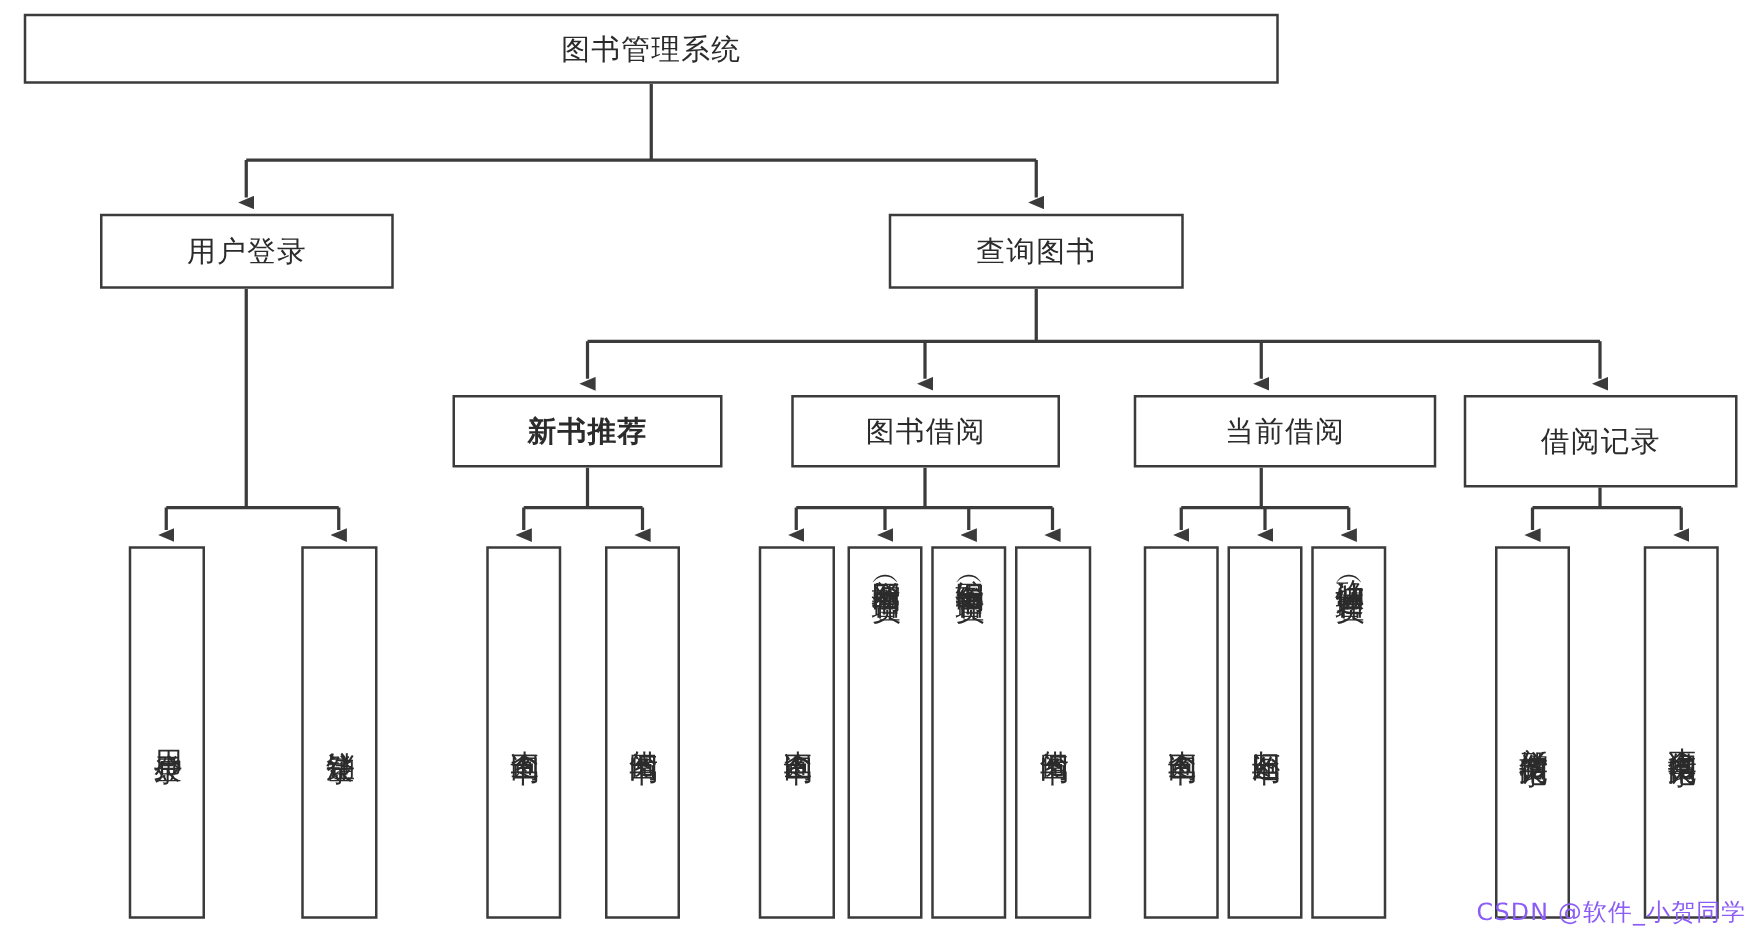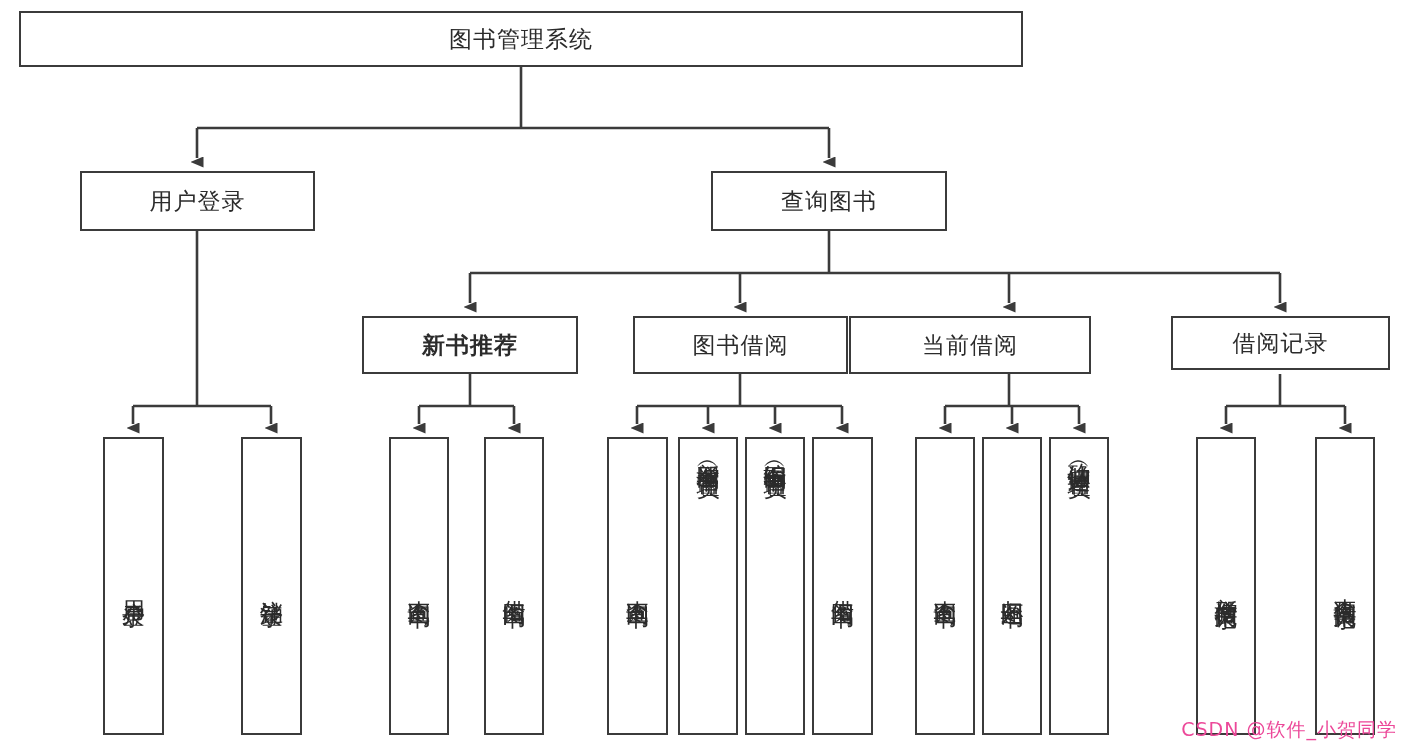--- a/index.html
+++ b/index.html
@@ -64,21 +64,21 @@
     align-items: flex-start;
   }
   .node.v.top .vtext {
     margin-top: 6px;
   }
   #watermark {
     position: absolute;
     right: 8px;
     bottom: 4px;
     font-size: 19px;
-    color: #ec4899;
+    color: #8b5cf6;
     letter-spacing: 1px;
     white-space: nowrap;
   }
 </style>
 </head>
 <body>
 
 <div id="canvas">
 
   <svg id="wires" viewBox="0 0 1405 747" xmlns="http://www.w3.org/2000/svg">
@@ -134,24 +134,24 @@
   <div class="node h" style="left: 711px; top: 171px; width: 236px; height: 60px;">
     <span>查询图书</span>
   </div>
 
   <div class="node h" style="left: 362px; top: 316px; width: 216px; height: 58px; font-weight: bold;">
     <span>新书推荐</span>
   </div>
   <div class="node h" style="left: 633px; top: 316px; width: 215px; height: 58px;">
     <span>图书借阅</span>
   </div>
-  <div class="node h" style="left: 849px; top: 316px; width: 242px; height: 58px;">
+  <div class="node h" style="left: 907px; top: 316px; width: 242px; height: 58px;">
     <span>当前借阅</span>
   </div>
-  <div class="node h" style="left: 1171px; top: 316px; width: 219px; height: 54px;">
+  <div class="node h" style="left: 1171px; top: 316px; width: 219px; height: 74px;">
     <span>借阅记录</span>
   </div>
 
   <div class="node v mid" style="left: 103px; top: 437px; width: 61px; height: 298px;">
     <span class="vtext">用户登录</span>
   </div>
   <div class="node v mid" style="left: 241px; top: 437px; width: 61px; height: 298px;">
     <span class="vtext">注销登录</span>
   </div>
   <div class="node v mid" style="left: 389px; top: 437px; width: 60px; height: 298px;">

